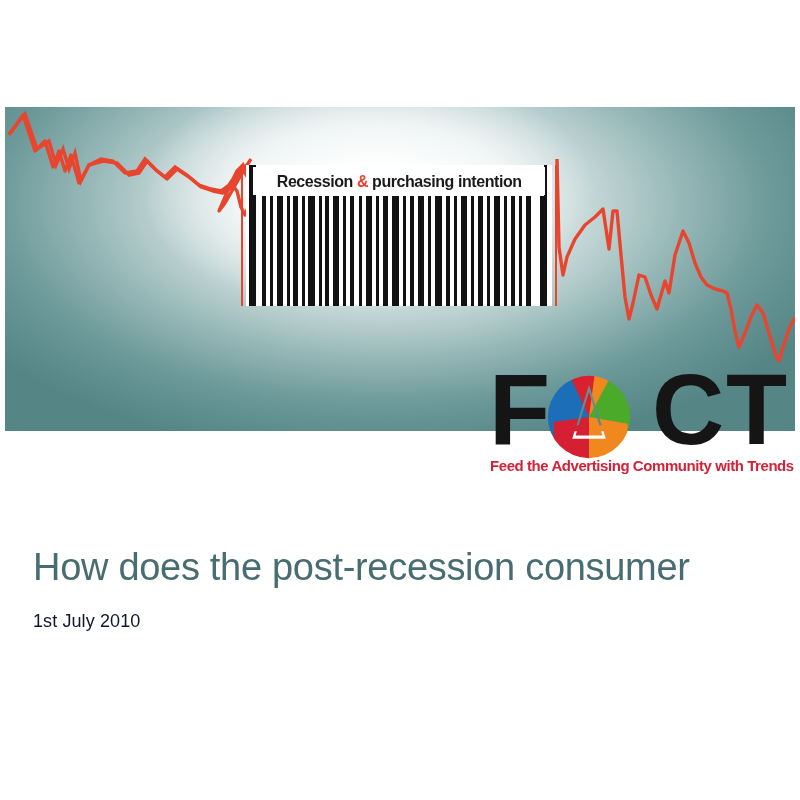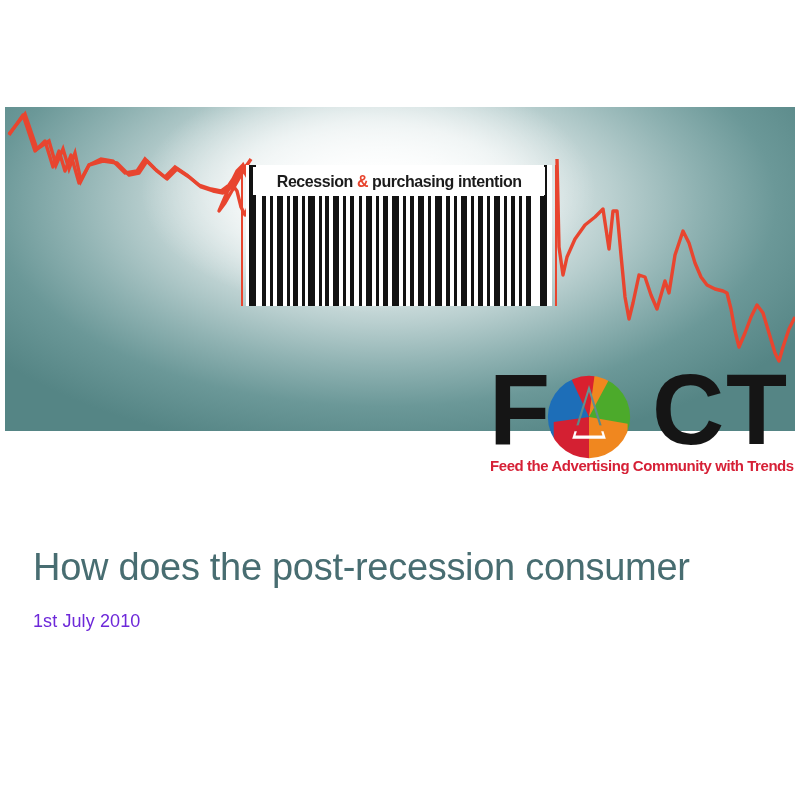--- a/index.html
+++ b/index.html
@@ -180,21 +180,21 @@
     font-weight: normal;
     color: #486d71;
     margin: 0;
     letter-spacing: -0.3px;
   }
   .slide-date {
     margin-top: 19px;
     font-family: "Liberation Sans", sans-serif;
     font-size: 18px;
     line-height: 22px;
-    color: #6d28d9;
+    color: #0f172a;
     letter-spacing: .1px;
   }
 </style>
 </head>
 <body>
 
 <div class="hero">
   <div class="hero-sheen"></div>
 
   <svg class="trend" viewBox="0 0 790 262" preserveAspectRatio="none">

